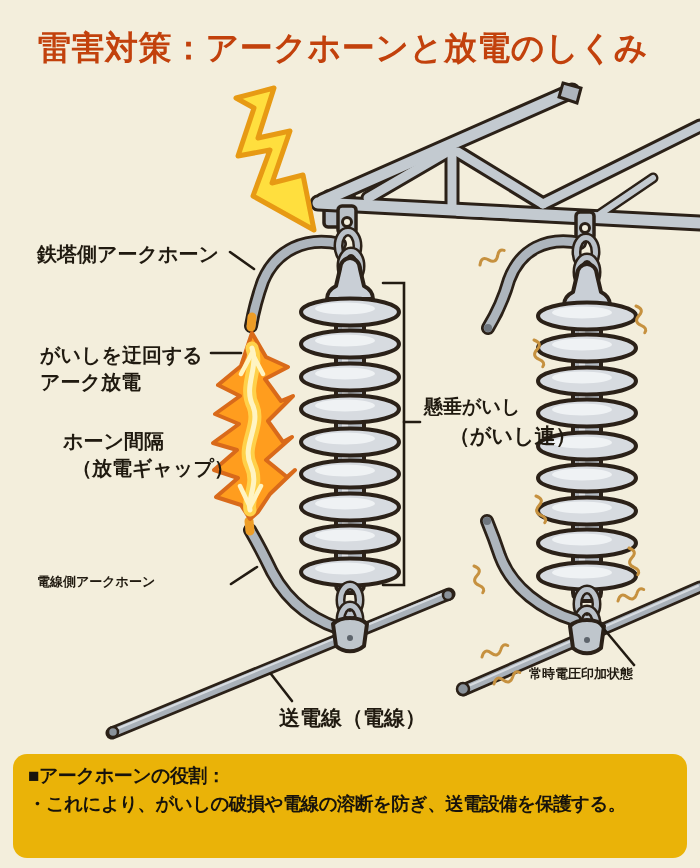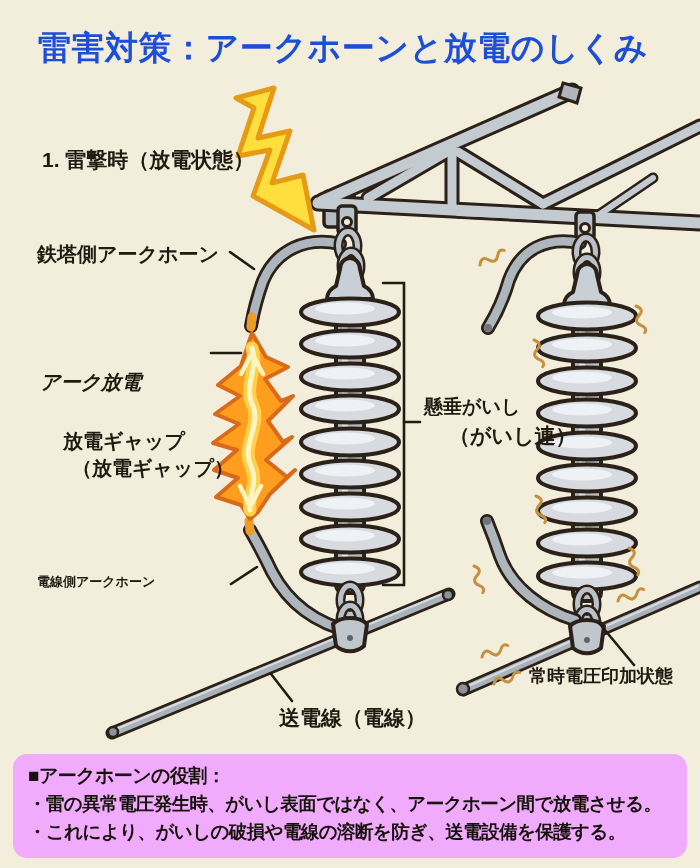--- a/index.html
+++ b/index.html
@@ -1,22 +1,22 @@
 <!DOCTYPE html>
 <html><head>
 <meta charset="utf-8">
 <style>
   html,body{margin:0;padding:0;background:#F3EEDC;}
   .stage{position:relative;width:700px;height:868px;background:#F3EEDC;overflow:hidden;
          font-family:"Liberation Sans","DejaVu Sans",sans-serif;color:#201A10;}
   .art{position:absolute;left:0;top:0;z-index:1;}
   .lbl{position:absolute;z-index:2;white-space:nowrap;font-weight:700;line-height:1.1;color:#201A10;}
-  .title{position:absolute;z-index:2;left:38px;top:26px;font-size:33px;font-weight:800;letter-spacing:0.5px;color:#1d4ed8;white-space:nowrap;}
+  .title{position:absolute;z-index:2;left:38px;top:26px;font-size:33px;font-weight:800;letter-spacing:0.5px;color:#c2410c;white-space:nowrap;}
   .infobox{position:absolute;z-index:2;left:13px;top:754px;width:674px;height:104px;
-           background:#f0abfc;border-radius:14px;box-sizing:border-box;padding:8px 7px 0 15px;}
+           background:#eab308;border-radius:14px;box-sizing:border-box;padding:8px 7px 0 15px;}
   .infobox .line{font-size:18.5px;font-weight:700;line-height:28px;letter-spacing:-0.6px;white-space:nowrap;color:#17130C;}
 </style>
 </head>
 <body>
 
 <div class="stage">
 
   <svg class="art" width="700" height="868" viewBox="0 0 700 868">
     <defs>
       <g id="link">
@@ -178,31 +178,30 @@
       <use href="#squig" transform="translate(629,548) rotate(78)"></use>
       <use href="#squig" transform="translate(474,566) rotate(78)"></use>
       <use href="#squig" transform="translate(482,657) rotate(-18)"></use>
       <use href="#squig" transform="translate(494,684) rotate(-18)"></use>
       <use href="#squig" transform="translate(618,601) rotate(-18)"></use>
     </g>
   </svg>
 
   <div class="title">雷害対策：アークホーンと放電のしくみ</div>
 
-  <div class="lbl" style="left:42px;top:148px;font-size:21px;">1. 雷撃時（放電状態）</div>
   <div class="lbl" style="left:37px;top:243px;font-size:20px;">鉄塔側アークホーン</div>
-  <div class="lbl" style="left:40px;top:371px;font-size:20px;font-style:italic;">アーク放電</div>
-  <div class="lbl" style="left:63px;top:430px;font-size:20px;">放電ギャップ</div>
+  <div class="lbl" style="left:40px;top:344px;font-size:20px;">がいしを迂回する</div>
+  <div class="lbl" style="left:40px;top:371px;font-size:20px;">アーク放電</div>
+  <div class="lbl" style="left:63px;top:430px;font-size:20px;">ホーン間隔</div>
   <div class="lbl" style="left:52px;top:457px;font-size:20px;margin-left:20px;">（放電ギャップ）</div>
   <div class="lbl" style="left:37px;top:575px;font-size:13px;">電線側アークホーン</div>
   <div class="lbl" style="left:279px;top:706px;font-size:21px;text-align:center;">送電線（電線）</div>
 
   <div class="lbl" style="left:424px;top:397px;font-size:19px;">懸垂がいし</div>
   <div class="lbl" style="left:419px;top:424px;font-size:21px;margin-left:30px;">（がいし連）</div>
-  <div class="lbl" style="left:529px;top:667px;font-size:18px;">常時電圧印加状態</div>
+  <div class="lbl" style="left:529px;top:667px;font-size:13px;">常時電圧印加状態</div>
 
   <div class="infobox">
     <div class="line" style="font-size:19px;">■アークホーンの役割：</div>
-    <div class="line">・雷の異常電圧発生時、がいし表面ではなく、アークホーン間で放電させる。</div>
     <div class="line">・これにより、がいしの破損や電線の溶断を防ぎ、送電設備を保護する。</div>
   </div>
 
 </div>
 
 </body></html>

